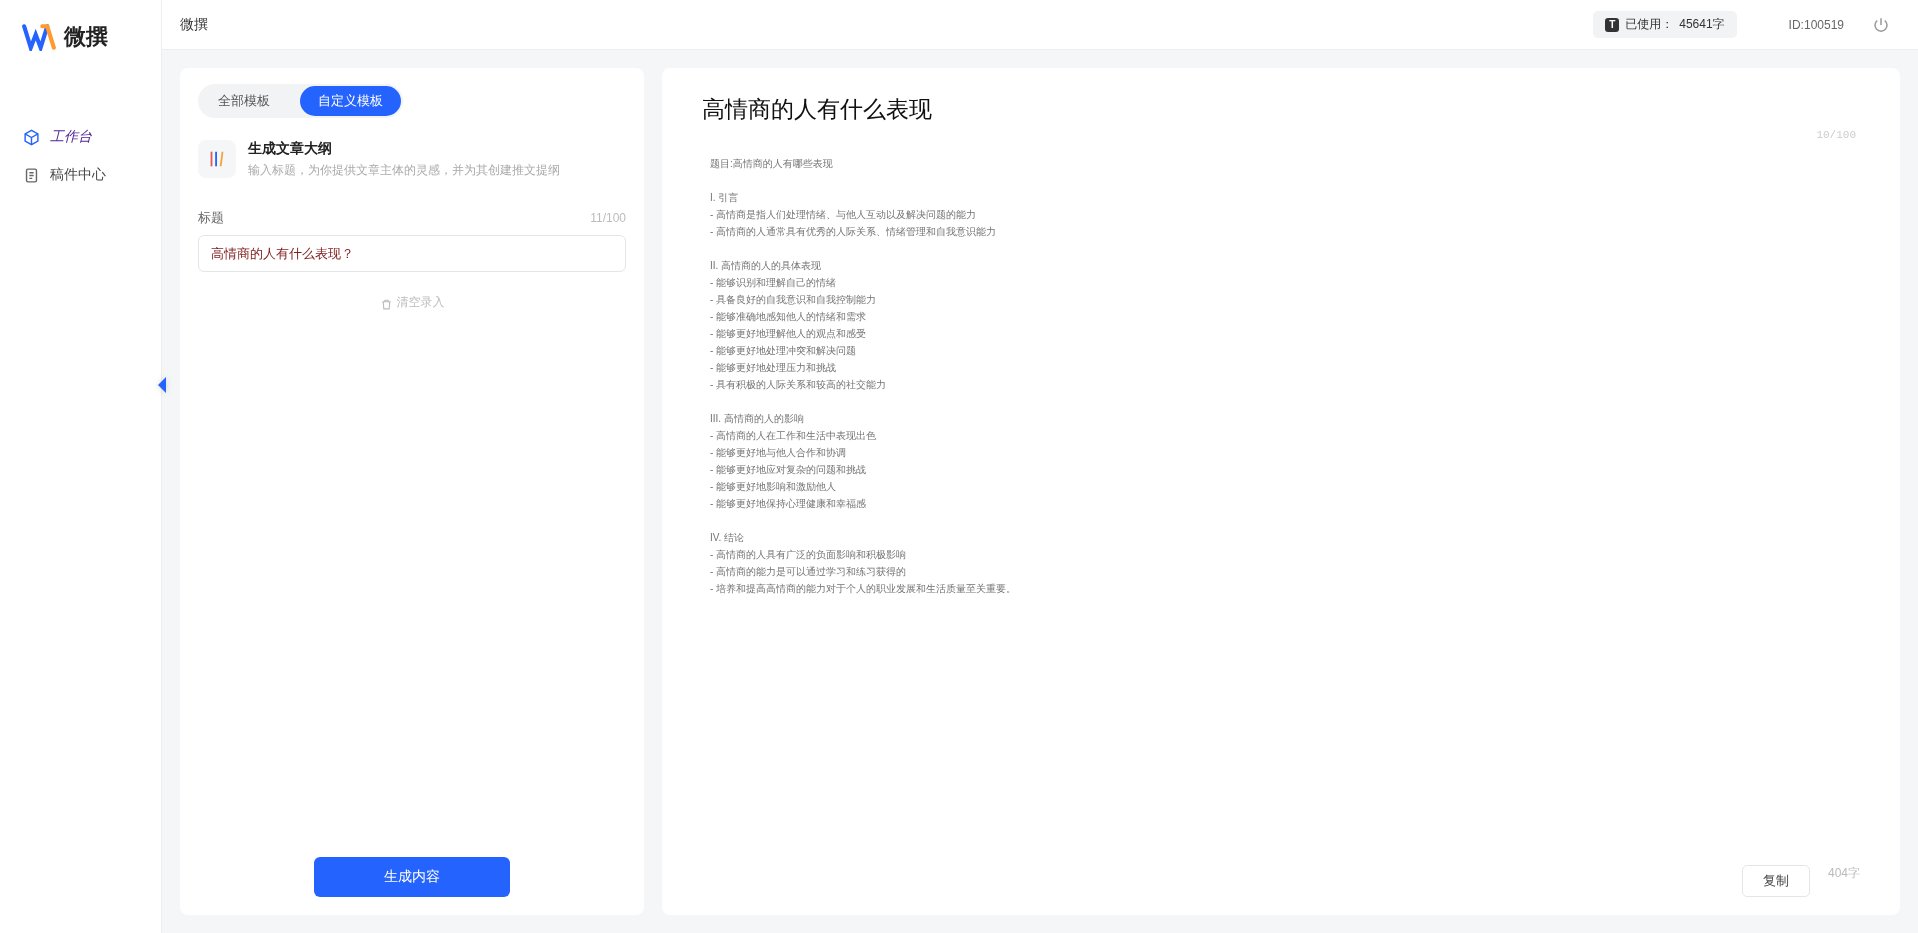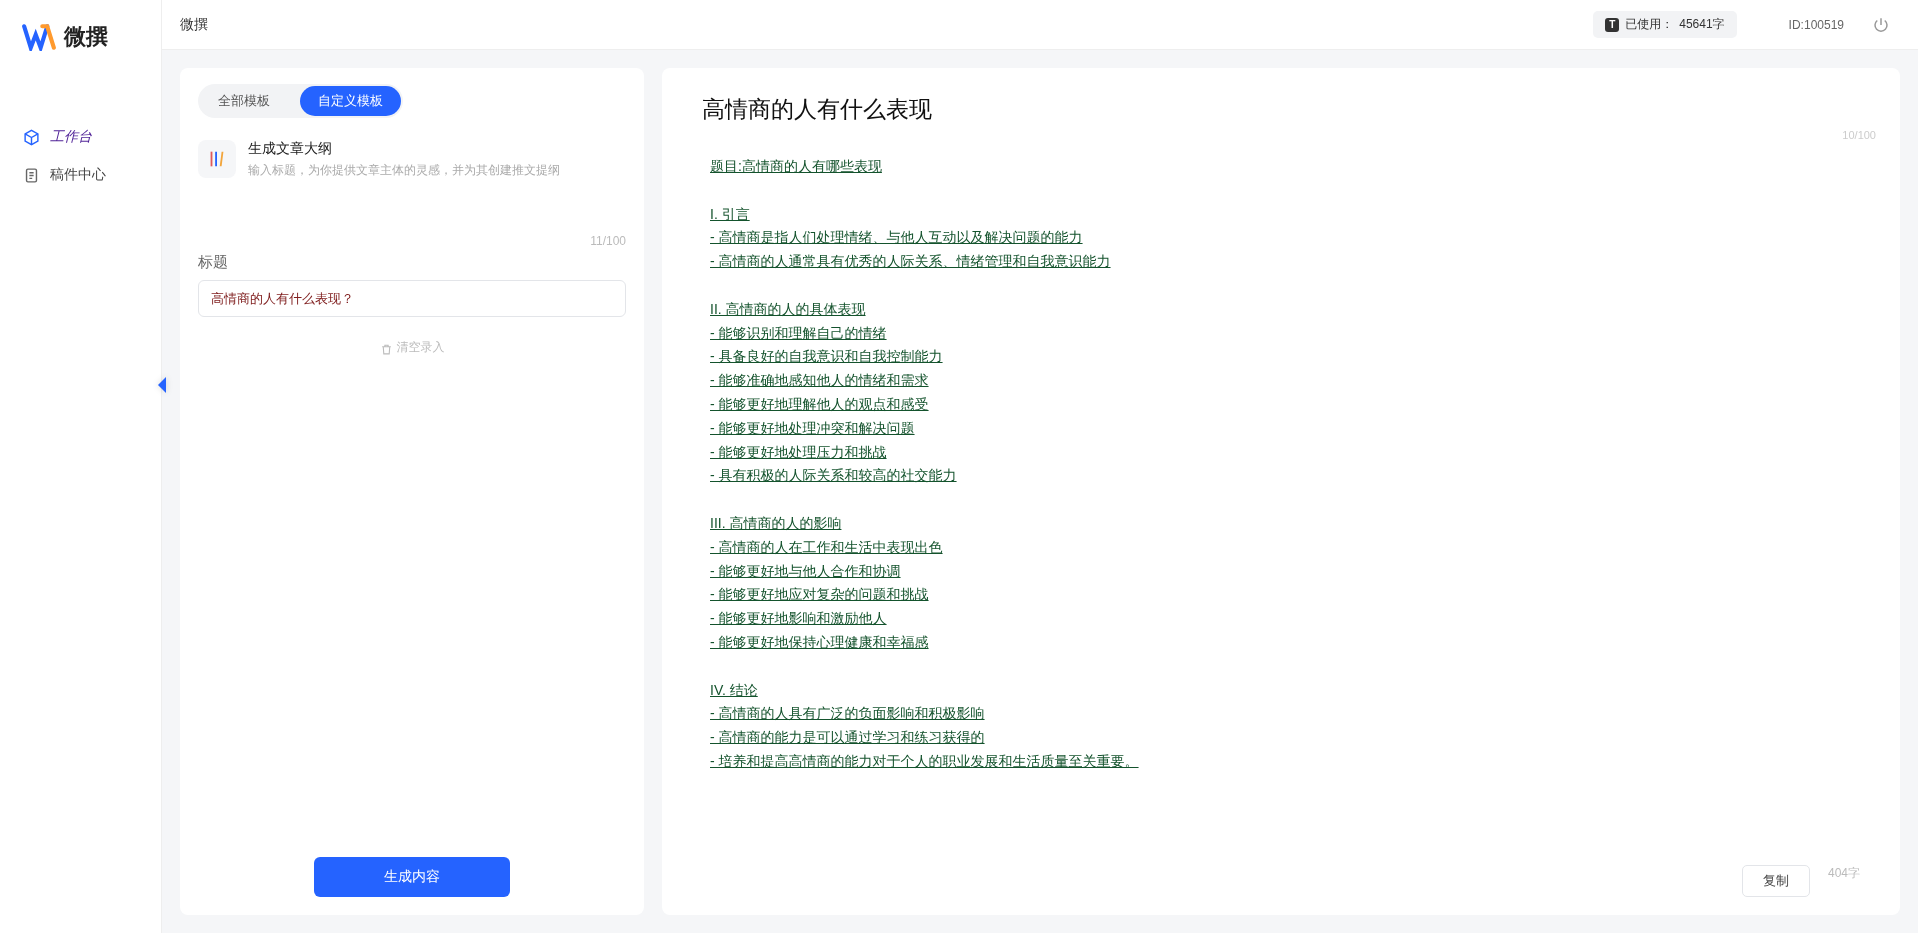--- a/index.html
+++ b/index.html
@@ -36,36 +36,36 @@
 
 .content { flex: 1; display: flex; gap: 18px; padding: 18px; min-height: 0; }
 
 
 .left-panel { width: 464px; background: #fff; border-radius: 8px; display: flex; flex-direction: column; padding: 16px 18px 18px 18px; }
 .tabs { display: flex; gap: 12px; background: #f2f3f5; border-radius: 20px; width: fit-content; padding: 2px; margin-bottom: 16px; }
 .tab { padding: 6px 18px; font-size: 13px; border-radius: 18px; cursor: pointer; color: #555; }
 .tab.active { background: #2563ff; color: #fff; }
 .template-card { display: flex; gap: 12px; padding: 6px 0 18px 0; }
 .tmpl-icon { width: 38px; height: 38px; border-radius: 8px; background: #f5f6f8; display: flex; align-items: center; justify-content: center; font-size: 18px; }
-.tmpl-title { font-size: 14px; font-weight: 400; color: #222; }
+.tmpl-title { font-size: 14px; font-weight: 700; color: #222; }
 .tmpl-desc { font-size: 12px; color: #aaa; margin-top: 4px; }
 .field-label-row { display: flex; justify-content: space-between; align-items: center; margin-top: 12px; }
-.field-label { font-size: 15px; color: #666; margin-top: 44px; }
+.field-label { font-size: 13px; color: #666; }
 .field-counter { font-size: 12px; color: #bbb; }
 .text-input { width: 100%; border: 1px solid #e3e5e9; border-radius: 6px; padding: 10px 12px; font-size: 13px; margin-top: 8px; outline: none; color: #7f1d1d; }
 .clear-row { display: flex; align-items: flex-end; justify-content: center; gap: 4px; margin-top: 22px; color: #bbb; font-size: 12px; cursor: pointer; }
 .left-spacer { flex: 1; }
 .generate-btn { background: #2563ff; color: #fff; border: none; border-radius: 6px; padding: 11px 0; font-size: 14px; cursor: pointer; width: 196px; margin: 0 auto; }
 
 
 .right-panel { flex: 1; background: #fff; border-radius: 8px; display: flex; flex-direction: column; padding: 26px 0 18px 0; position: relative; min-width: 0; }
 .out-title-row { position: relative; padding: 0 40px; }
 .out-title { text-align: left; font-size: 23px; font-weight: 500; color: #111; font-family: "Songti SC", SimSun, serif; }
-.out-counter { position: absolute; right: 24px; bottom: -16px; font-size: 11px; color: #ccc; }
-.out-body { flex: 1; overflow-y: auto; padding: 30px 48px 10px 48px; font-size: 14px; line-height: 1.7; color: #14532d; white-space: pre-wrap; text-decoration: underline; }
+.out-counter { position: absolute; right: 44px; bottom: -16px; font-size: 11px; color: #ccc; font-family: Liberation Mono, monospace; }
+.out-body { flex: 1; overflow-y: auto; padding: 30px 48px 10px 48px; font-size: 10px; line-height: 1.7; color: #737373; white-space: pre-wrap; }
 .out-footer { display: flex; justify-content: flex-end; gap: 18px; padding: 8px 40px 0 40px; border-top: none; }
 .copy-btn { border: 1px solid #e3e5e9; background: #fff; border-radius: 5px; padding: 6px 20px; font-size: 13px; color: #444; cursor: pointer; }
 .word-count { font-size: 12px; color: #bbb; }
 </style>
 </head>
 <body>
 
 <div class="app">
 
   <aside class="sidebar">

